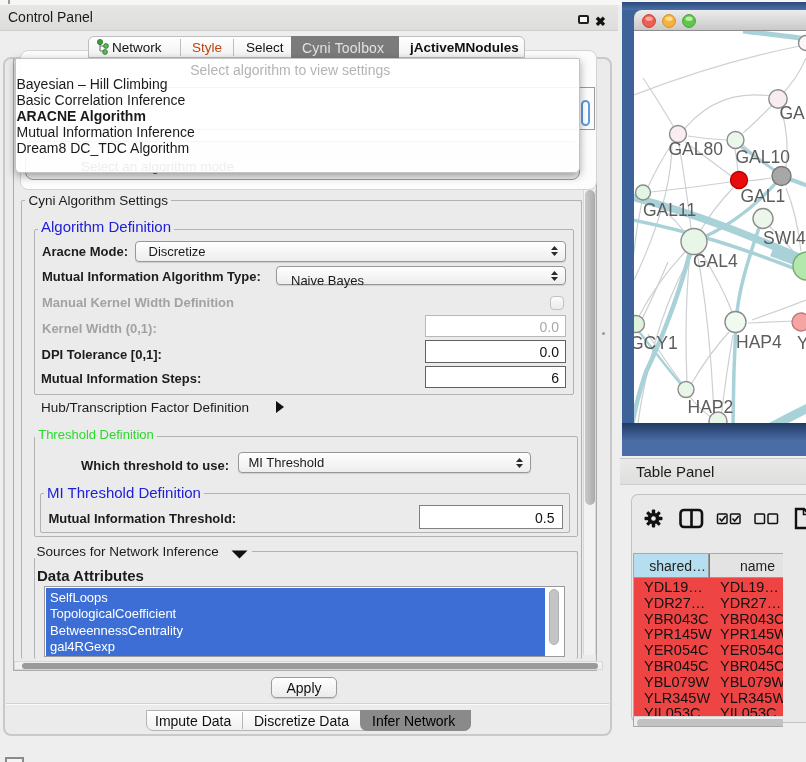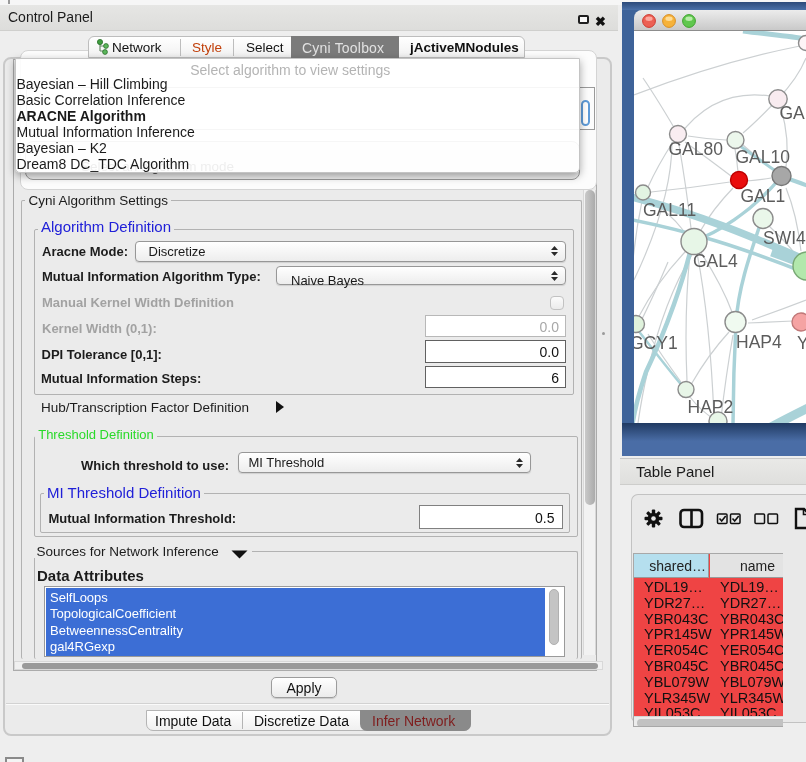--- a/index.html
+++ b/index.html
@@ -148,31 +148,30 @@
 
   <div class="abs" style="left:271px;top:677px;width:66px;height:21px;background:linear-gradient(#ffffff,#ebebeb);border:1px solid #9c9c9c;border-radius:5px;text-align:center;font-size:14px;color:#111;padding-top:2px;box-shadow:0 1px 1px rgba(0,0,0,.15);">Apply</div>
 
   <div class="abs" style="left:6px;top:703px;width:603px;height:2px;border-top:1px solid #d2d2d2;border-bottom:1px solid #fafafa;"></div>
 
   <div class="abs" style="left:146px;top:710px;width:325px;height:21px;background:linear-gradient(#ffffff,#f0f0f0);border:1px solid #b4b4b4;border-radius:0 0 7px 7px;"></div>
   <div class="abs" style="left:242px;top:712px;width:1px;height:17px;background:#b4b4b4;"></div>
   <div class="abs" style="left:360px;top:710px;width:111px;height:21px;background:#8a8a8a;border-radius:0 0 7px 7px;"></div>
   <div class="abs" style="left:155px;top:712.5px;font-size:14px;color:#111;">Impute Data</div>
   <div class="abs" style="left:254px;top:712.5px;font-size:14px;color:#111;">Discretize Data</div>
-  <div class="abs" style="left:372px;top:712.5px;font-size:14px;color:#7f1d1d;">Infer Network</div>
+  <div class="abs" style="left:372px;top:712.5px;font-size:14px;color:#000000;">Infer Network</div>
 
   <div class="abs" style="left:5px;top:757px;width:19px;height:10px;border:2px solid #8a8a8a;background:#f4f4f4;"></div>
 
   <div class="abs" style="left:14.5px;top:58px;width:565.5px;height:115px;background:rgba(255,255,255,0.91);border:1px solid #c4c4c4;border-radius:0 0 5px 5px;box-shadow:0 3px 8px rgba(0,0,0,.35);font-size:14px;color:#1a1a1a;">
     <div style="text-align:center;color:#b4b4b4;padding:3px 14px 0 0;height:17px;">Select algorithm to view settings</div>
     <div style="padding-left:1px;height:16px;">Bayesian – Hill Climbing</div>
     <div style="padding-left:1px;height:16px;">Basic Correlation Inference</div>
     <div style="padding-left:1px;height:16px;font-weight:bold;">ARACNE Algorithm</div>
     <div style="padding-left:1px;height:16px;">Mutual Information Inference</div>
-    <div style="padding-left:1px;height:16px;">Bayesian – K2</div>
     <div style="padding-left:1px;height:16px;">Dream8 DC_TDC Algorithm</div>
   </div>
 
   <div class="abs" style="left:602px;top:332px;width:3px;height:3px;background:#9a9a9a;border-radius:50%;"></div>
 
   <div class="abs" style="left:622px;top:2px;width:184px;height:451px;background:#3e6399;"></div>
   <div class="abs" style="left:622px;top:2px;width:184px;height:8px;background:linear-gradient(#2c4a7a,#4a70a8);"></div>
   <div class="abs" style="left:622px;top:423px;width:184px;height:33px;background:linear-gradient(#203a62,#4a6da6 55%,#4a6da6);"></div>
 
   <div class="abs" style="left:634px;top:10px;width:172px;height:21px;background:linear-gradient(#ececec,#c9c9c9);border-radius:8px 0 0 0;border-bottom:1px solid #8d8d8d;"></div>

